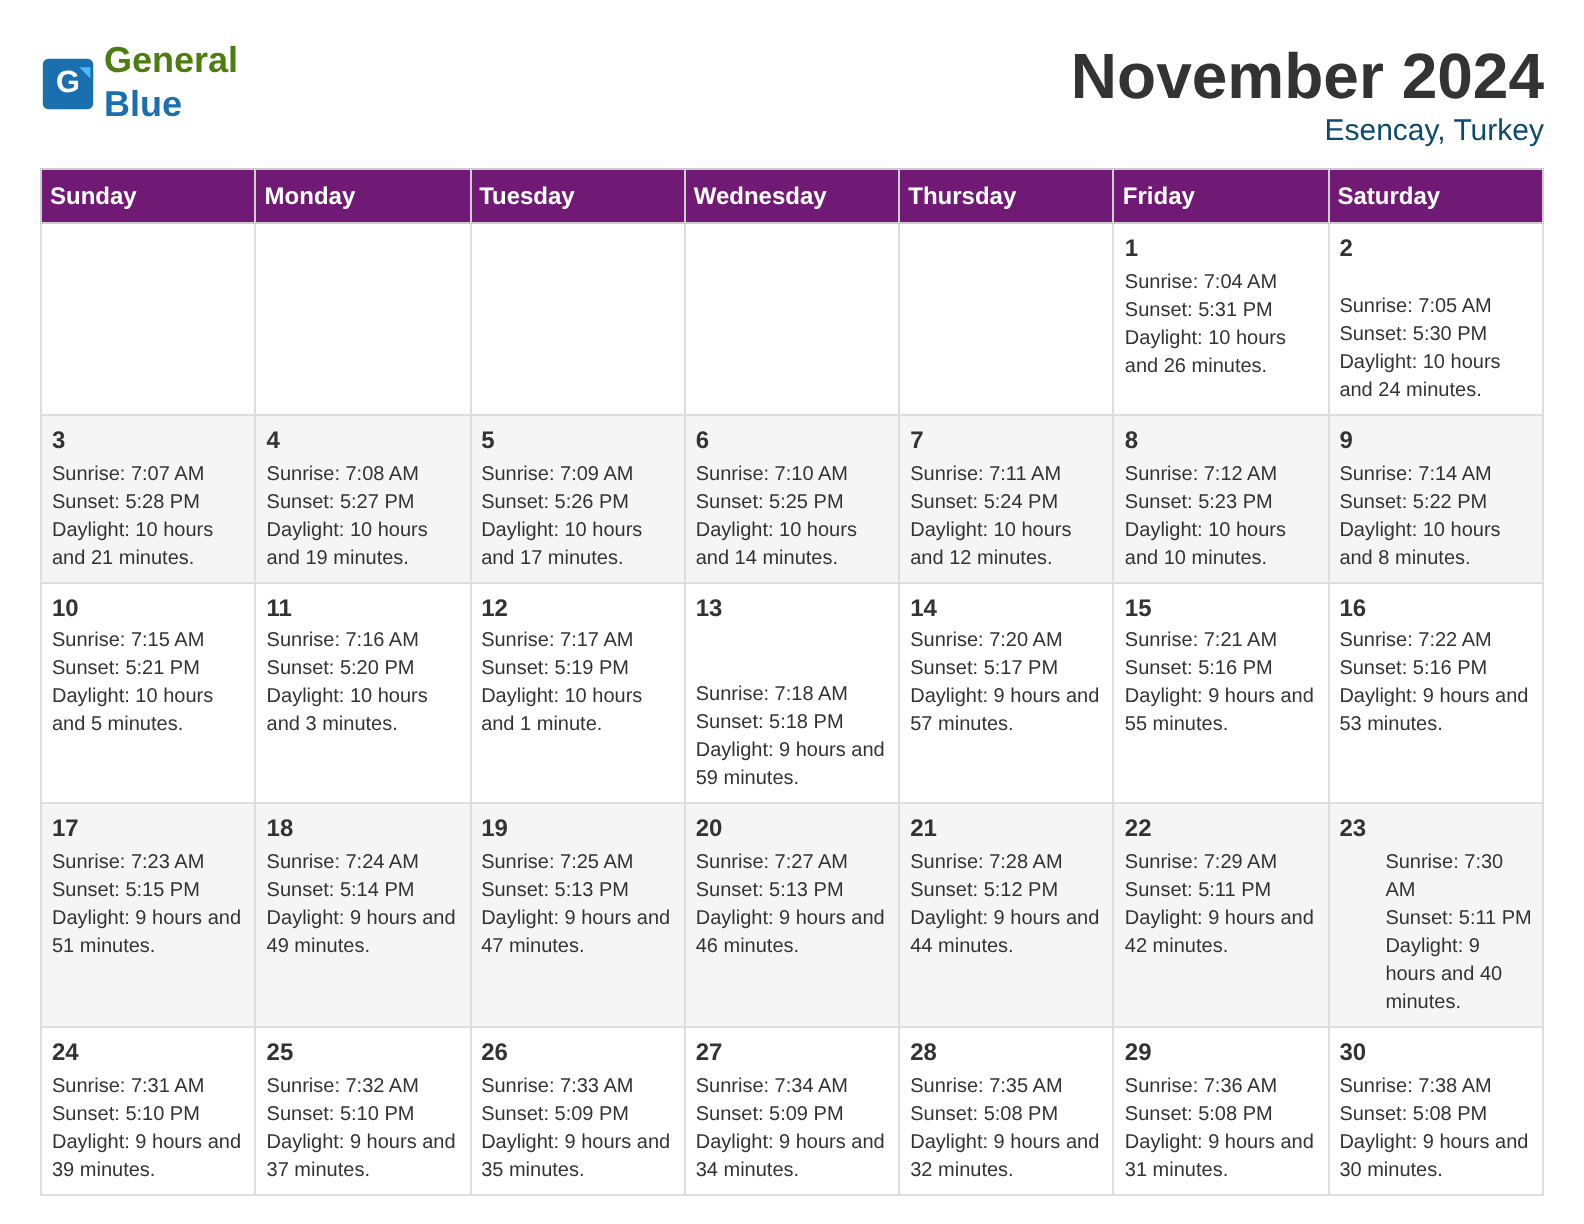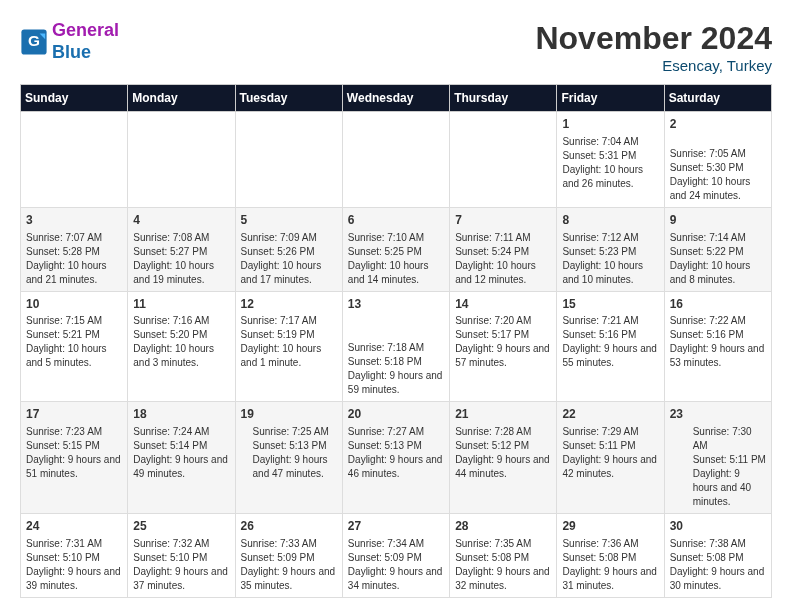--- a/index.html
+++ b/index.html
@@ -45,21 +45,21 @@
     .location {
       font-size: 15px;
       color: #0c4a6e;
     }
     table {
       width: 100%;
       border-collapse: collapse;
       font-size: 11px;
     }
     thead tr th {
-      background-color: #0f172a;
+      background-color: #701a75;
       color: #fff;
       padding: 6px 4px;
       text-align: left;
       font-size: 12px;
       font-weight: bold;
       border: 1px solid #ccc;
     }
     tbody tr td {
       vertical-align: top;
       padding: 4px 5px;
@@ -91,21 +91,21 @@
 <body>
 
 <div class="header">
   <div class="logo">
     <svg class="logo-icon" viewBox="0 0 40 40">
       <rect x="2" y="2" width="36" height="36" rx="4" fill="#1a6faf"></rect>
       <text x="20" y="26" text-anchor="middle" fill="white" font-size="22" font-weight="bold" font-family="Arial">G</text>
       <polygon points="28,8 36,8 36,16" fill="#4db8ff"></polygon>
     </svg>
     <div class="logo-text">
-      <span style="color:#a21caf;">General</span><br>
+      <span style="color:#4d7c0f;">General</span><br>
       <span>Blue</span>
     </div>
   </div>
   <div class="title-block">
     <div class="month-title">November 2024</div>
     <div class="location">Esencay, Turkey</div>
   </div>
 </div>
 
 <table>
@@ -236,21 +236,21 @@
 Daylight: 9 hours and 51 minutes.</div>
         </td>
         <td>
           <span class="day-num">18</span>
           <div class="day-info" style="white-space: pre-line;">Sunrise: 7:24 AM
 Sunset: 5:14 PM
 Daylight: 9 hours and 49 minutes.</div>
         </td>
         <td>
           <span class="day-num">19</span>
-          <div class="day-info" style="white-space: pre-line; margin-left: 12px;">Sunrise: 7:25 AM
+          <div class="day-info" style="white-space: pre-line;">Sunrise: 7:25 AM
 Sunset: 5:13 PM
 Daylight: 9 hours and 47 minutes.</div>
         </td>
         <td>
           <span class="day-num">20</span>
           <div class="day-info" style="white-space: pre-line;">Sunrise: 7:27 AM
 Sunset: 5:13 PM
 Daylight: 9 hours and 46 minutes.</div>
         </td>
         <td>

